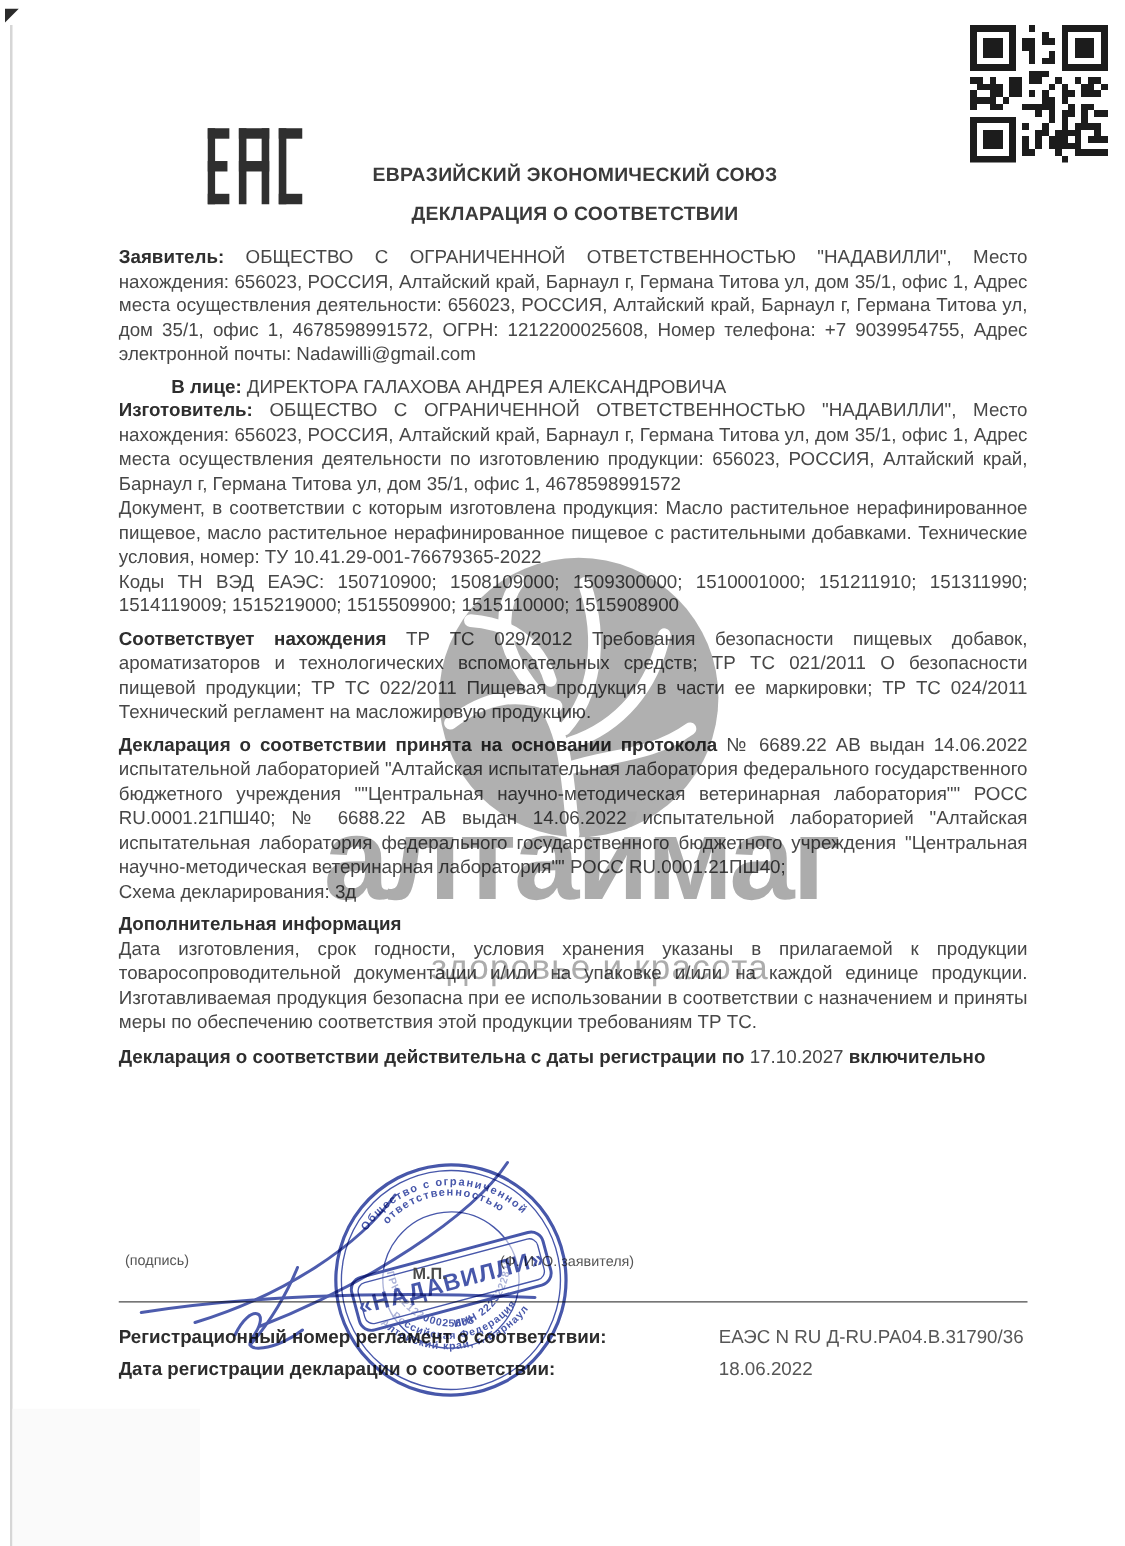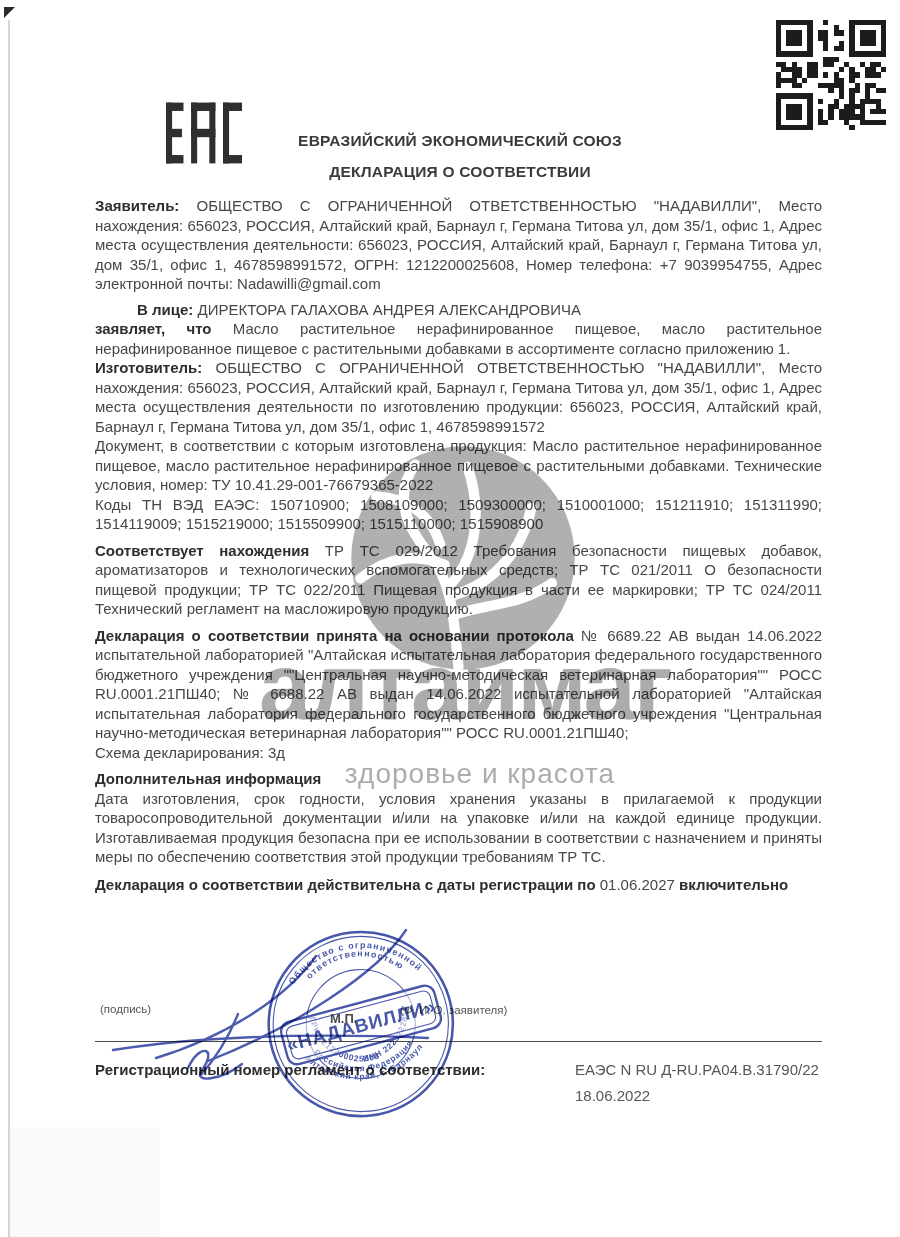--- a/index.html
+++ b/index.html
@@ -222,43 +222,39 @@
   <div class="flow">
     <p class="para">
       <b>Заявитель:</b>
       <span>ОБЩЕСТВО С ОГРАНИЧЕННОЙ ОТВЕТСТВЕННОСТЬЮ "НАДАВИЛЛИ", Место нахождения: 656023, РОССИЯ, Алтайский край, Барнаул г, Германа Титова ул, дом 35/1, офис 1, Адрес места осуществления деятельности: 656023, РОССИЯ, Алтайский край, Барнаул г, Германа Титова ул, дом 35/1, офис 1, 4678598991572, ОГРН: 1212200025608, Номер телефона: +7 9039954755, Адрес электронной почты: Nadawilli@gmail.com</span>
     </p>
     <p class="para g6">
       <b>В лице:</b>
       <span>ДИРЕКТОРА ГАЛАХОВА  АНДРЕЯ АЛЕКСАНДРОВИЧА</span>
     </p>
     <p class="para">
-      <b>заявляет, что</b>
-      <span>Масло растительное нерафинированное пищевое, масло растительное нерафинированное пищевое  с растительными добавками в ассортименте согласно приложению 1.</span>
-    </p>
-    <p class="para">
       <b>Изготовитель:</b>
       <span>ОБЩЕСТВО С ОГРАНИЧЕННОЙ ОТВЕТСТВЕННОСТЬЮ "НАДАВИЛЛИ", Место нахождения: 656023, РОССИЯ, Алтайский край, Барнаул г, Германа Титова ул, дом 35/1, офис 1, Адрес места осуществления деятельности по изготовлению продукции: 656023, РОССИЯ, Алтайский край, Барнаул г, Германа Титова ул, дом 35/1, офис 1, 4678598991572</span>
     </p>
     <p class="para">Документ, в соответствии с которым изготовлена продукция: Масло растительное нерафинированное пищевое, масло растительное нерафинированное пищевое с растительными добавками. Технические условия, номер: ТУ 10.41.29-001-76679365-2022</p>
     <p class="para">Коды ТН ВЭД ЕАЭС: 150710900; 1508109000; 1509300000; 1510001000; 151211910; 151311990; 1514119009; 1515219000; 1515509900; 1515110000; 1515908900</p>
     <p class="para g7">
       <b>Соответствует нахождения</b>
       <span>ТР ТС 029/2012 Требования безопасности пищевых добавок, ароматизаторов и технологических вспомогательных средств; ТР ТС 021/2011 О безопасности пищевой продукции; ТР ТС 022/2011 Пищевая продукция в части ее маркировки; ТР ТС 024/2011 Технический регламент на масложировую продукцию.</span>
     </p>
     <p class="para g7">
       <b>Декларация о соответствии принята на основании протокола</b>
       <span>№ 6689.22 АВ выдан 14.06.2022 испытательной лабораторией "Алтайская испытательная лаборатория федерального государственного бюджетного учреждения ""Центральная научно-методическая ветеринарная лаборатория"" РОСС RU.0001.21ПШ40; № 6688.22 АВ выдан 14.06.2022 испытательной лабораторией "Алтайская испытательная лаборатория федерального государственного бюджетного учреждения "Центральная научно-методическая ветеринарная лаборатория"" РОСС RU.0001.21ПШ40;</span>
     </p>
     <p class="para">Схема декларирования: 3д</p>
     <p class="para head g7">Дополнительная информация</p>
     <p class="para">Дата изготовления, срок годности, условия хранения указаны в прилагаемой к продукции товаросопроводительной документации и/или на упаковке и/или на каждой единице продукции. Изготавливаемая продукция безопасна при ее использовании в соответствии с назначением и приняты меры по обеспечению соответствия этой продукции требованиям ТР ТС.</p>
     <p class="para g8">
       <b>Декларация о соответствии действительна с даты регистрации по</b>
-      <span>01.06.2027</span>
+      <span>17.10.2027</span>
       <b>включительно</b>
     </p>
   </div>
 
   <div class="watermark">
     <div class="wm-logo">
       <svg width="228" height="228" viewBox="0 0 200 200">
         <circle cx="100" cy="100" r="98" fill="#a9a9a9"></circle>
         <g stroke="#ffffff" stroke-width="9" fill="none" stroke-linecap="round">
           <path d="M 96 196 C 92 150 90 120 70 96 C 45 66 42 40 58 18"></path>
@@ -273,23 +269,24 @@
     <div class="wm-word">алтаймаг</div>
     <div class="wm-sub">здоровье и красота</div>
   </div>
 
   <div class="footer">
     <div class="sig-line"></div>
     <div class="cap cap-sign">(подпись)</div>
     <div class="cap cap-name">(Ф. И. О. заявителя)</div>
     <div class="reg-row reg1">
       <b>Регистрационный номер регламент о соответствии:</b>
-      <span class="reg-val">ЕАЭС N RU Д-RU.РА04.В.31790/22</span>
+      <span class="reg-val">ЕАЭС N RU Д-RU.РА04.В.31790/36</span>
     </div>
     <div class="reg-row reg2">
+      <b>Дата регистрации декларации о соответствии:</b>
       <span class="reg-val">18.06.2022</span>
     </div>
   </div>
 
   <div class="mp">М.П.</div>
 
   <div class="ink stamp">
     <svg width="198" height="198" viewBox="0 0 200 200">
       <defs>
         <path id="arcT1" d="M 19 118 A 82 82 0 1 1 181 118"></path>

